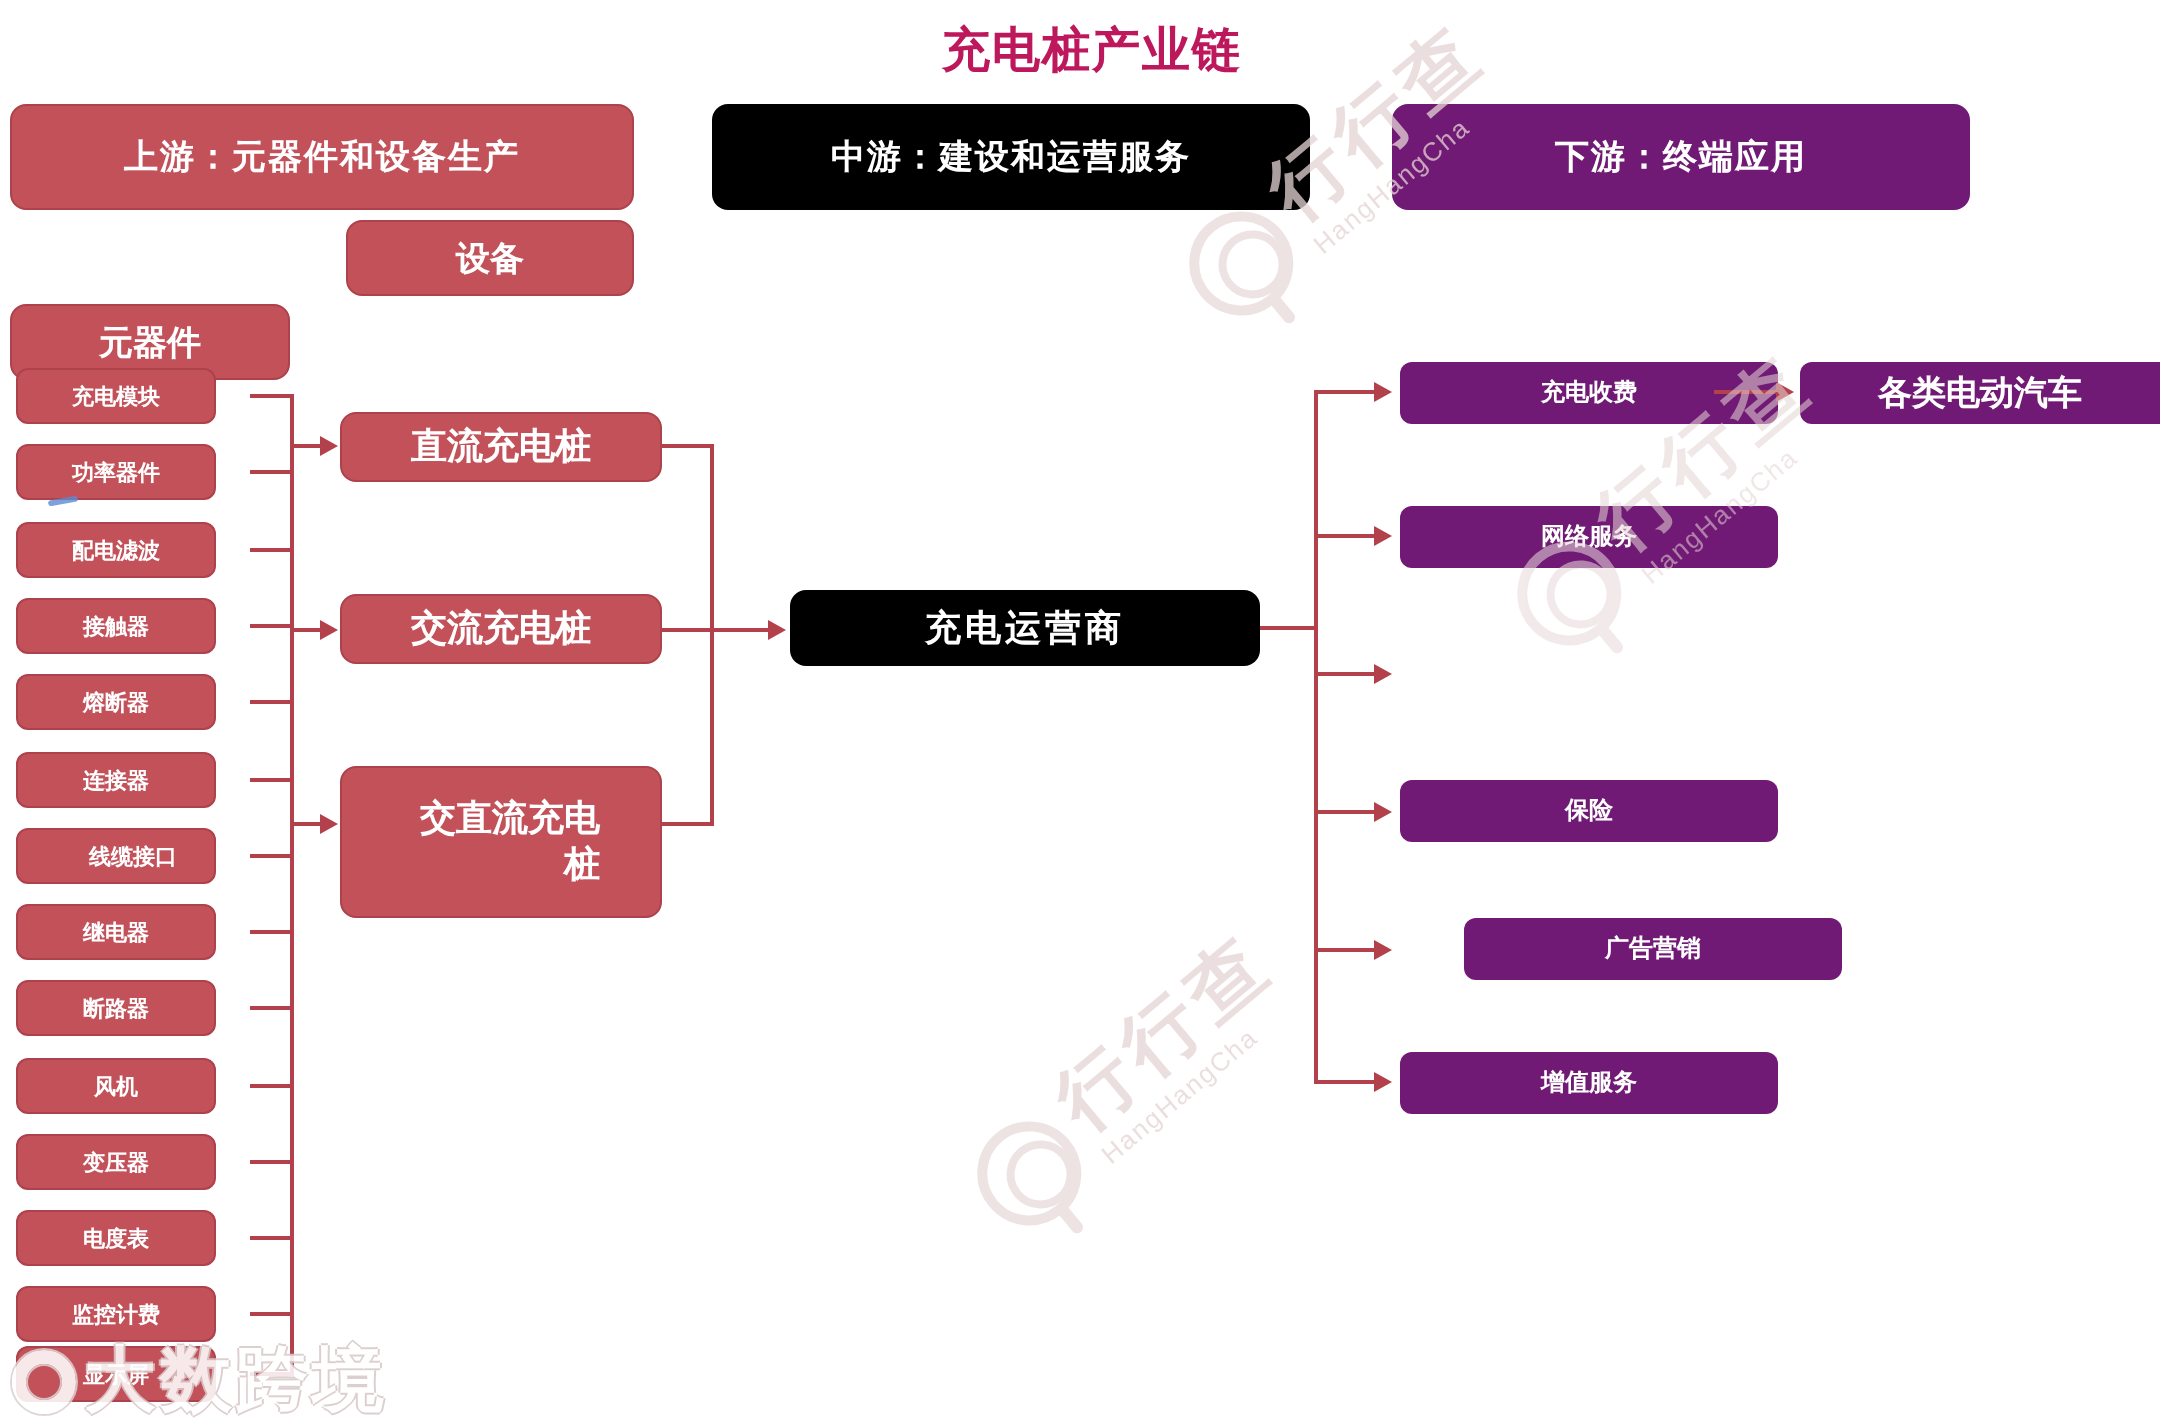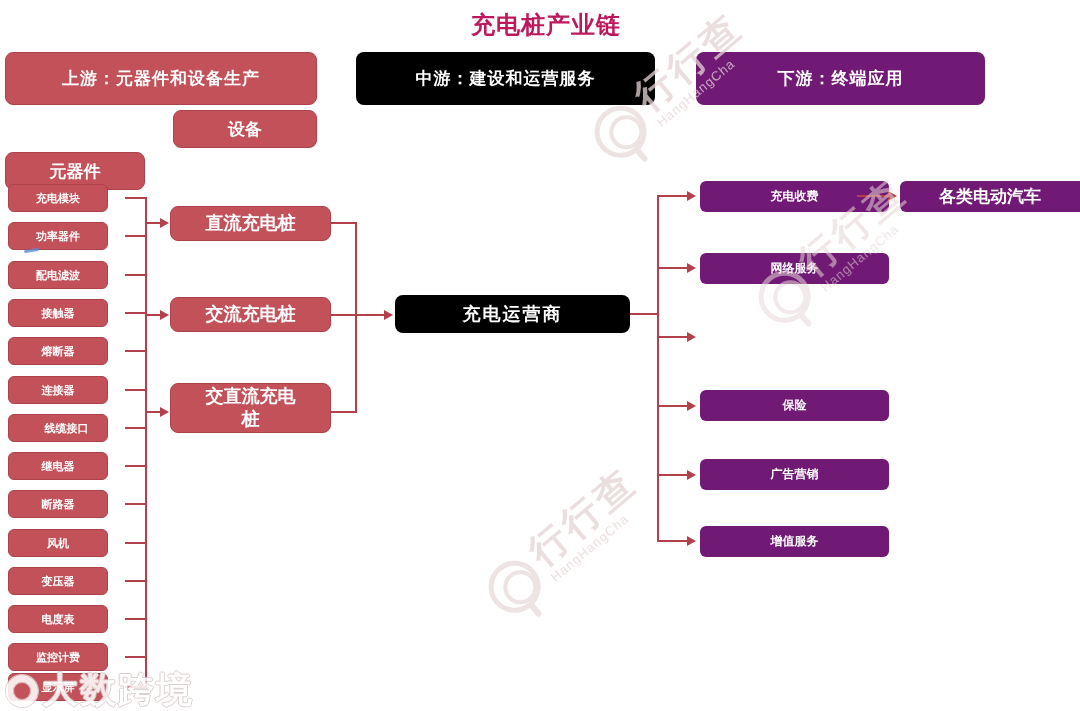--- a/index.html
+++ b/index.html
@@ -117,21 +117,21 @@
 
   <div class="ln hln" style="left:146px; top:222px; width:14px;"></div>
   <div class="ah" style="left:160px; top:218px;"></div>
   <div class="ln hln" style="left:146px; top:314px; width:14px;"></div>
   <div class="ah" style="left:160px; top:310px;"></div>
   <div class="ln hln" style="left:146px; top:411px; width:14px;"></div>
   <div class="ah" style="left:160px; top:407px;"></div>
 
   <div class="box med mid" style="top:206px; height:35px;">直流充电桩</div>
   <div class="box med mid" style="top:297px; height:35px;">交流充电桩</div>
-  <div class="box med mid" style="top:383px; height:50px; padding:0 30px;">交直流充电桩</div>
+  <div class="box med mid" style="top:383px; height:76px; padding:0 30px;text-align:right;">交直流充电桩</div>
 
   <div class="ln hln" style="left:331px; top:222px; width:26px;"></div>
   <div class="ln hln" style="left:331px; top:411px; width:26px;"></div>
   <div class="ln vln" style="left:355px; top:222px; height:191px;"></div>
   <div class="ln hln" style="left:331px; top:314px; width:53px;"></div>
   <div class="ah" style="left:384px; top:310px;"></div>
 
   <div class="box light" style="left:395px; top:295px; width:235px; height:38px; border-radius:8px; font-size:18px; letter-spacing:2px;">充电运营商</div>
 
   <div class="ln hln" style="left:630px; top:313px; width:29px;"></div>
@@ -146,21 +146,21 @@
   <div class="ln hln" style="left:658px; top:405px; width:30px;"></div>
   <div class="ah" style="left:687px; top:401px;"></div>
   <div class="ln hln" style="left:658px; top:474px; width:30px;"></div>
   <div class="ah" style="left:687px; top:470px;"></div>
   <div class="ln hln" style="left:658px; top:540px; width:30px;"></div>
   <div class="ah" style="left:687px; top:536px;"></div>
 
   <div class="box dark svc" style="top:181px;">充电收费</div>
   <div class="box dark svc" style="top:253px;">网络服务</div>
   <div class="box dark svc" style="top:390px;">保险</div>
-  <div class="box dark svc" style="top:459px;">广告营销</div>
+  <div class="box dark svc" style="top:459px;margin-left:32px;">广告营销</div>
   <div class="box dark svc" style="top:526px;">增值服务</div>
 
   <div class="ln hln" style="left:857px; top:195px; width:31px;"></div>
   <div class="ah" style="left:888px; top:191px;"></div>
   <div class="box dark" style="left:900px; top:181px; width:180px; height:31px; border-radius:6px 0 0 6px; font-size:17px;">各类电动汽车</div>
 
   <div class="wm" style="left:578px; top:60px;">
     <div class="wm-circle"></div>
     <div>
       <div class="wm-cn">行行查</div>

